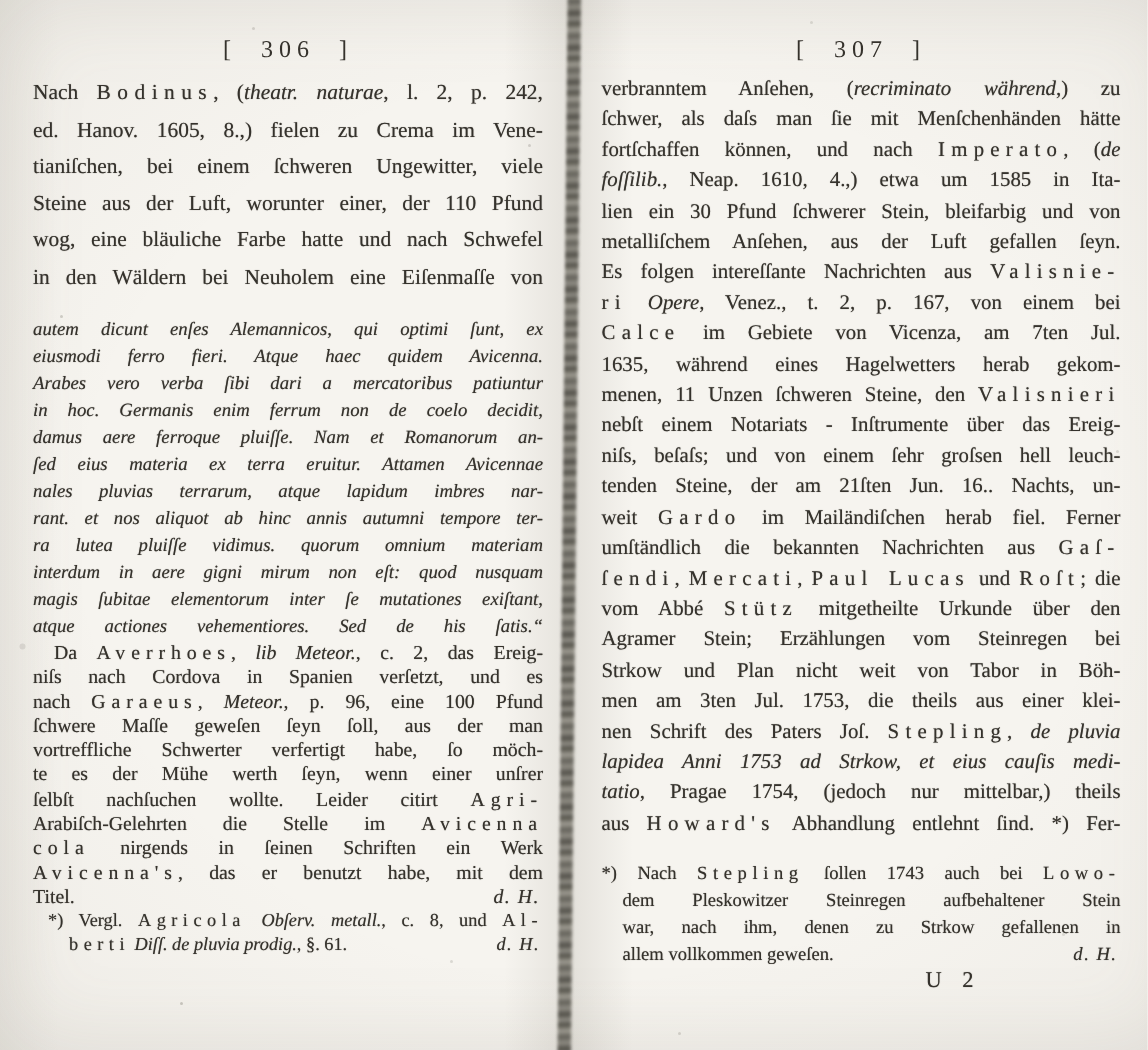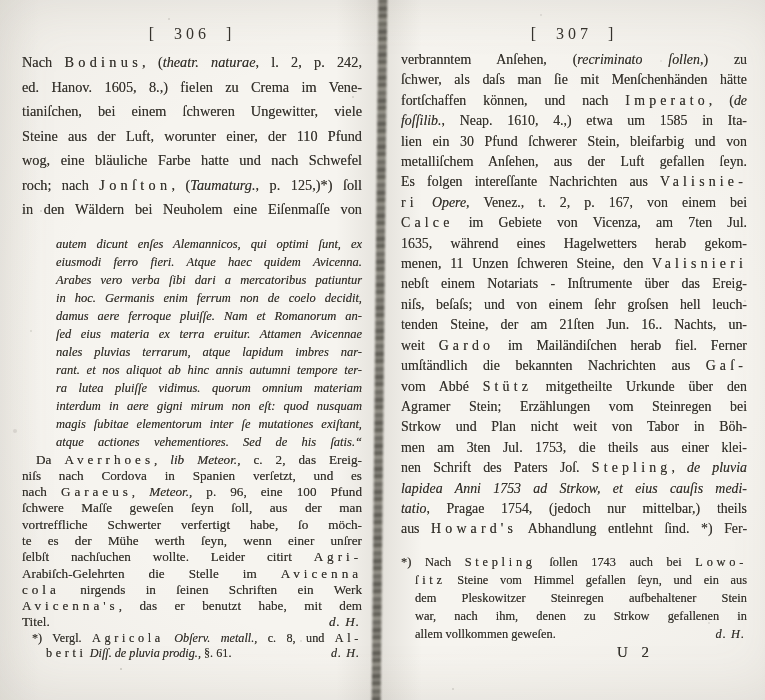--- a/index.html
+++ b/index.html
@@ -58,21 +58,21 @@
   .line{
     text-align:justify;text-align-last:justify;
     position:relative;white-space:normal;
   }
   .line.nj{text-align:left;text-align-last:left;}
   .it{font-style:italic;text-align:right;}
   .sp{letter-spacing:.3em;text-align:right;}
   .rightmark{position:absolute;right:2px;bottom:0;font-style:italic;letter-spacing:1px;text-align:right;}
   
   #p306 .blk-body{margin-top:7px;font-size:14.3px;line-height:24.5px;}
-  #p306 .blk-quote{margin-top:13px;margin-left:34px;font-size:12.5px;line-height:18px;font-style:italic;}
+  #p306 .blk-quote{margin-top:13px;font-size:12.5px;line-height:18px;font-style:italic;}
   #p306 .blk-note{margin-top:1px;font-size:13.2px;line-height:16.3px;}
   #p306 .blk-note .line:first-child{text-indent:14px;}
   #p306 .blk-footnote{margin-top:0;font-size:12.2px;line-height:15.6px;padding-left:24px;}
   #p306 .blk-footnote .line:first-child{text-indent:-14px;}
   
   #p307 .blk-body{margin-top:7px;font-size:13.9px;line-height:20.4px;}
   #p307 .blk-footnote{margin-top:13px;font-size:12.4px;line-height:18px;padding-left:14px;}
   #p307 .blk-footnote .line:first-child{text-indent:-14px;}
   .sig{padding-left:216px;font-size:15px;letter-spacing:5px;margin-top:1px;
        text-shadow:0 0 .6px rgba(53,50,44,.65);}
@@ -87,21 +87,20 @@
 
   <div class="page" id="p306">
     <div class="folio">[  306  ]</div>
     <div>
         <div class="blk blk-body">
           <div class="line"><span>Nach </span><span class="sp">Bodinus</span><span>, (</span><span class="it">theatr. naturae</span><span>, l. 2, p. 242,</span></div>
           <div class="line"><span>ed. Hanov. 1605, 8.,) fielen zu Crema im Vene-</span></div>
           <div class="line"><span>tianiſchen, bei einem ſchweren Ungewitter, viele</span></div>
           <div class="line"><span>Steine aus der Luft, worunter einer, der 110 Pfund</span></div>
           <div class="line"><span>wog, eine bläuliche Farbe hatte und nach Schwefel</span></div>
-          <div class="line"><span>roch; nach </span><span class="sp">Jonſton</span><span>, (</span><span class="it">Taumaturg.</span><span>, p. 125,)*) ſoll</span></div>
           <div class="line"><span>in den Wäldern bei Neuholem eine Eiſenmaſſe von</span></div>
         </div>
         <div class="blk blk-quote">
           <div class="line"><span>autem dicunt enſes Alemannicos, qui optimi ſunt, ex</span></div>
           <div class="line"><span>eiusmodi ferro fieri.  Atque haec quidem Avicenna.</span></div>
           <div class="line"><span>Arabes vero verba ſibi dari a mercatoribus patiuntur</span></div>
           <div class="line"><span>in hoc.  Germanis enim ferrum non de coelo decidit,</span></div>
           <div class="line"><span>damus aere ferroque pluiſſe.  Nam et Romanorum an-</span></div>
           <div class="line"><span>ſed eius materia ex terra eruitur.  Attamen Avicennae</span></div>
           <div class="line"><span>nales pluvias terrarum, atque lapidum imbres nar-</span></div>
@@ -128,48 +127,48 @@
           <div class="line"><span>*) Vergl. </span><span class="sp">Agricola</span><span> </span><span class="it">Obſerv. metall.</span><span>, c. 8, und </span><span class="sp">Al-</span></div>
           <div class="line nj"><span class="sp">berti</span><span> </span><span class="it">Diſſ. de pluvia prodig.</span><span>, §. 61.</span><span class="rightmark">d. H.</span></div>
         </div>
       </div>
   </div>
 
   <div class="page" id="p307">
     <div class="folio">[  307  ]</div>
     <div>
         <div class="blk blk-body">
-          <div class="line"><span>verbranntem Anſehen, (</span><span class="it">recriminato ſollen</span><span>,) zu</span></div>
+          <div class="line"><span>verbranntem Anſehen, (</span><span class="it">recriminato während</span><span>,) zu</span></div>
           <div class="line"><span>ſchwer, als daſs man ſie mit Menſchenhänden hätte</span></div>
           <div class="line"><span>fortſchaffen können, und nach </span><span class="sp">Imperato</span><span>, (</span><span class="it">de</span></div>
           <div class="line"><span class="it">foſſilib.</span><span>, Neap. 1610, 4.,) etwa um 1585 in Ita-</span></div>
           <div class="line"><span>lien ein 30 Pfund ſchwerer Stein, bleifarbig und von</span></div>
           <div class="line"><span>metalliſchem Anſehen, aus der Luft gefallen ſeyn.</span></div>
           <div class="line"><span>Es folgen intereſſante Nachrichten aus </span><span class="sp">Valisnie-</span></div>
           <div class="line"><span class="sp">ri</span><span> </span><span class="it">Opere</span><span>, Venez., t. 2, p. 167, von einem bei</span></div>
           <div class="line"><span class="sp">Calce</span><span> im Gebiete von Vicenza, am 7ten Jul.</span></div>
           <div class="line"><span>1635, während eines Hagelwetters herab gekom-</span></div>
           <div class="line"><span>menen, 11 Unzen ſchweren Steine, den </span><span class="sp">Valisnieri</span></div>
           <div class="line"><span>nebſt einem Notariats - Inſtrumente über das Ereig-</span></div>
           <div class="line"><span>niſs, beſaſs; und von einem ſehr groſsen hell leuch-</span></div>
           <div class="line"><span>tenden Steine, der am 21ſten Jun. 16.. Nachts, un-</span></div>
           <div class="line"><span>weit </span><span class="sp">Gardo</span><span> im Mailändiſchen herab fiel.  Ferner</span></div>
           <div class="line"><span>umſtändlich die bekannten Nachrichten aus </span><span class="sp">Gaſ-</span></div>
+          <div class="line"><span class="sp">ſendi</span><span>, </span><span class="sp">Mercati</span><span>, </span><span class="sp">Paul Lucas</span><span> und </span><span class="sp">Roſt</span><span>; die</span></div>
           <div class="line"><span>vom Abbé </span><span class="sp">Stütz</span><span> mitgetheilte Urkunde über den</span></div>
           <div class="line"><span>Agramer Stein; Erzählungen vom Steinregen bei</span></div>
           <div class="line"><span>Strkow und Plan nicht weit von Tabor in Böh-</span></div>
           <div class="line"><span>men am 3ten Jul. 1753, die theils aus einer klei-</span></div>
           <div class="line"><span>nen Schrift des Paters Joſ. </span><span class="sp">Stepling</span><span>, </span><span class="it">de pluvia</span></div>
           <div class="line"><span class="it">lapidea Anni 1753 ad Strkow, et eius cauſis medi-</span></div>
           <div class="line"><span class="it">tatio</span><span>, Pragae 1754, (jedoch nur mittelbar,) theils</span></div>
           <div class="line"><span>aus </span><span class="sp">Howard's</span><span> Abhandlung entlehnt ſind. *) Fer-</span></div>
         </div>
         <div class="blk blk-footnote">
           <div class="line"><span>*) Nach </span><span class="sp">Stepling</span><span> ſollen 1743 auch bei </span><span class="sp">Lowo-</span></div>
-          <div class="line"><span class="sp">ſitz</span><span> Steine vom Himmel gefallen ſeyn, und ein aus</span></div>
           <div class="line"><span>dem Pleskowitzer Steinregen aufbehaltener Stein</span></div>
           <div class="line"><span>war, nach ihm, denen zu Strkow gefallenen in</span></div>
           <div class="line nj"><span>allem vollkommen geweſen.</span><span class="rightmark">d. H.</span></div>
         </div>
       </div>
     <div class="sig">U 2</div>
   </div>
 </div>
 
 </body></html>

